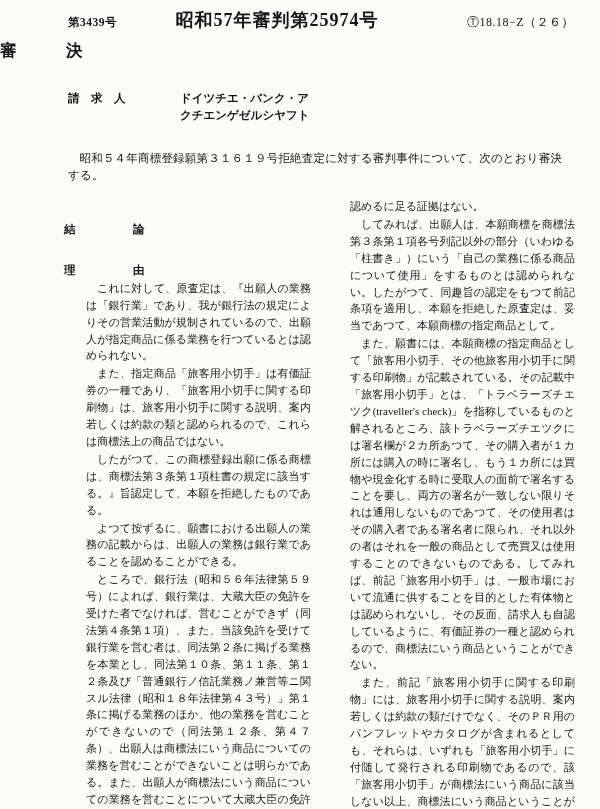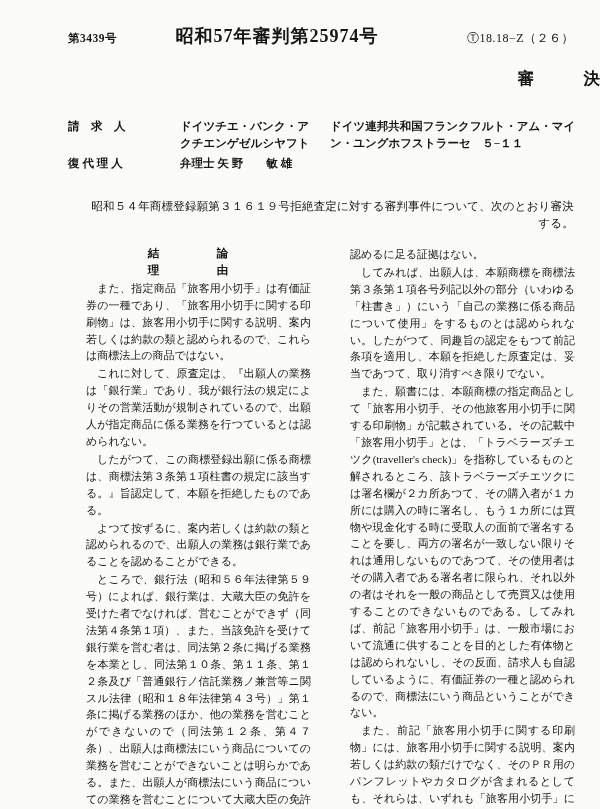--- a/index.html
+++ b/index.html
@@ -15,21 +15,21 @@
     background: #fbfbf9;
     color: #161616;
     font-family: "Liberation Serif", "DejaVu Serif", serif;
     overflow: hidden;
     box-sizing: border-box;
   }
   
   .header-row {
     display: flex;
     align-items: baseline;
-    padding: 24px 26px 0 68px;
+    padding: 8px 26px 0 68px;
   }
   .doc-number {
     font-size: 11.5px;
     font-weight: bold;
     letter-spacing: 0.5px;
     white-space: nowrap;
   }
   .case-number {
     flex: 1;
     text-align: center;
@@ -39,24 +39,24 @@
     white-space: nowrap;
     margin-left: -30px;
   }
   .classification {
     font-size: 12px;
     font-weight: normal;
     white-space: nowrap;
     letter-spacing: 0.5px;
   }
   .doc-title {
-    text-align: right;
+    text-align: left;
     font-size: 16.5px;
     font-weight: bold;
-    margin-top: 20px;
+    margin-top: 8px;
   }
   
   .parties {
     margin: 28px 25px 0 68px;
     font-size: 11.5px;
     font-weight: bold;
     line-height: 17px;
   }
   .party-row {
     display: flex;
@@ -77,21 +77,20 @@
     width: 254px;
     flex: 0 0 254px;
   }
   
   .intro {
     margin: 26px 26px 0 68px;
     font-size: 11.5px;
     line-height: 17px;
     text-indent: 1em;
     letter-spacing: 0.2px;
-    text-align: right;
   }
   
   .columns {
     display: flex;
     gap: 16px;
     margin: 13px 24px 0 64px;
   }
   .col {
     width: 248px;
     flex: 0 0 248px;
@@ -101,66 +100,61 @@
   }
   .col p {
     margin: 1px;
     text-indent: 1em;
     padding-left: 21px;
   }
   .col p.cont {
     text-indent: 0;
   }
   .sec-heading {
-    text-align: center;
     font-weight: bold;
     font-size: 11.5px;
+    margin-top: 24px;
   }
 </style>
 </head>
 <body>
 
 <div class="page">
 
   <div class="header-row">
     <span class="doc-number">第3439号</span>
     <span class="case-number">昭和57年審判第25974号</span>
     <span class="classification">Ⓣ18.18−Z（２６）</span>
   </div>
 
   <div class="doc-title">審　　　決</div>
 
   <div class="parties">
     <div class="party-row">
       <span class="party-label">請　求　人</span>
       <span class="party-name">ドイツチエ・バンク・アクチエンゲゼルシヤフト</span>
-      <span class="party-address">ドイツ連邦共和国フランクフルト・アム・マイン・ユングホフストラーセ　５−１１</span>
-    </div>
-    <div class="party-row">
-      <span class="party-label">復 代 理 人</span>
-      <span class="party-name">弁理士 矢 野　　敏 雄</span>
     </div>
   </div>
 
   <div class="intro">昭和５４年商標登録願第３１６１９号拒絶査定に対する審判事件について、次のとおり審決する。</div>
 
   <div class="columns">
 
     <div class="col">
       <div class="sec-heading">結　　　　　論</div>
       <div class="sec-heading">理　　　　　由</div>
+      <p>これに対して、原査定は、『出願人の業務は「銀行業」であり、我が銀行法の規定によりその営業活動が規制されているので、出願人が指定商品に係る業務を行つているとは認められない。</p>
       <p>また、指定商品「旅客用小切手」は有価証券の一種であり、「旅客用小切手に関する印刷物」は、旅客用小切手に関する説明、案内若しくは約款の類と認められるので、これらは商標法上の商品ではない。</p>
-      <p>これに対して、原査定は、『出願人の業務は「銀行業」であり、我が銀行法の規定によりその営業活動が規制されているので、出願人が指定商品に係る業務を行つているとは認められない。</p>
       <p>したがつて、この商標登録出願に係る商標は、商標法第３条第１項柱書の規定に該当する。』旨認定して、本願を拒絶したものである。</p>
-      <p>よつて按ずるに、案内若しくは約款の類と認められるので、出願人の業務は銀行業であることを認めることができる。</p>
+      <p>よつて按ずるに、願書における出願人の業務の記載からは、出願人の業務は銀行業であることを認めることができる。</p>
       <p>ところで、銀行法（昭和５６年法律第５９号）によれば、銀行業は、大蔵大臣の免許を受けた者でなければ、営むことができず（同法第４条第１項）、また、当該免許を受けて銀行業を営む者は、同法第２条に掲げる業務を本業とし、同法第１０条、第１１条、第１２条及び「普通銀行ノ信託業務ノ兼営等ニ関スル法律（昭和１８年法律第４３号）」第１条に掲げる業務のほか、他の業務を営むことができないので（同法第１２条、第４７条）、出願人は商標法にいう商品についての業務を営むことができないことは明らかである。また、出願人が商標法にいう商品についての業務を営むことについて大蔵大臣の免許を受けていることを</p>
     </div>
 
     <div class="col">
       <p class="cont">認めるに足る証拠はない。</p>
-      <p>してみれば、出願人は、本願商標を商標法第３条第１項各号列記以外の部分（いわゆる「柱書き」）にいう「自己の業務に係る商品について使用」をするものとは認められない。したがつて、同趣旨の認定をもつて前記条項を適用し、本願を拒絶した原査定は、妥当であつて、取り消すべき限りでない。</p>
+      <p>してみれば、出願人は、本願商標を商標法第３条第１項各号列記以外の部分（いわゆる「柱書き」）にいう「自己の業務に係る商品について使用」をするものとは認められない。したがつて、同趣旨の認定をもつて前記条項を適用し、本願を拒絶した原査定は、妥当であつて、本願商標の指定商品として。</p>
       <p>また、願書には、本願商標の指定商品として「旅客用小切手、その他旅客用小切手に関する印刷物」が記載されている。その記載中「旅客用小切手」とは、「トラベラーズチエツク(traveller's check)」を指称しているものと解されるところ、該トラベラーズチエツクには署名欄が２カ所あつて、その購入者が１カ所には購入の時に署名し、もう１カ所には買物や現金化する時に受取人の面前で署名することを要し、両方の署名が一致しない限りそれは通用しないものであつて、その使用者はその購入者である署名者に限られ、それ以外の者はそれを一般の商品として売買又は使用することのできないものである。してみれば、前記「旅客用小切手」は、一般市場において流通に供することを目的とした有体物とは認められないし、その反面、請求人も自認しているように、有価証券の一種と認められるので、商標法にいう商品ということができない。</p>
       <p>また、前記「旅客用小切手に関する印刷物」には、旅客用小切手に関する説明、案内若しくは約款の類だけでなく、そのＰＲ用のパンフレットやカタログが含まれるとしても、それらは、いずれも「旅客用小切手」に付随して発行される印刷物であるので、該「旅客用小切手」が商標法にいう商品に該当しない以上、商標法にいう商品ということができない。したがつて、同趣旨の認定をもつて前記条項を適用し、本願を拒絶した原査定は、</p>
     </div>
 
   </div>
 
 </div>
 
 </body></html>

